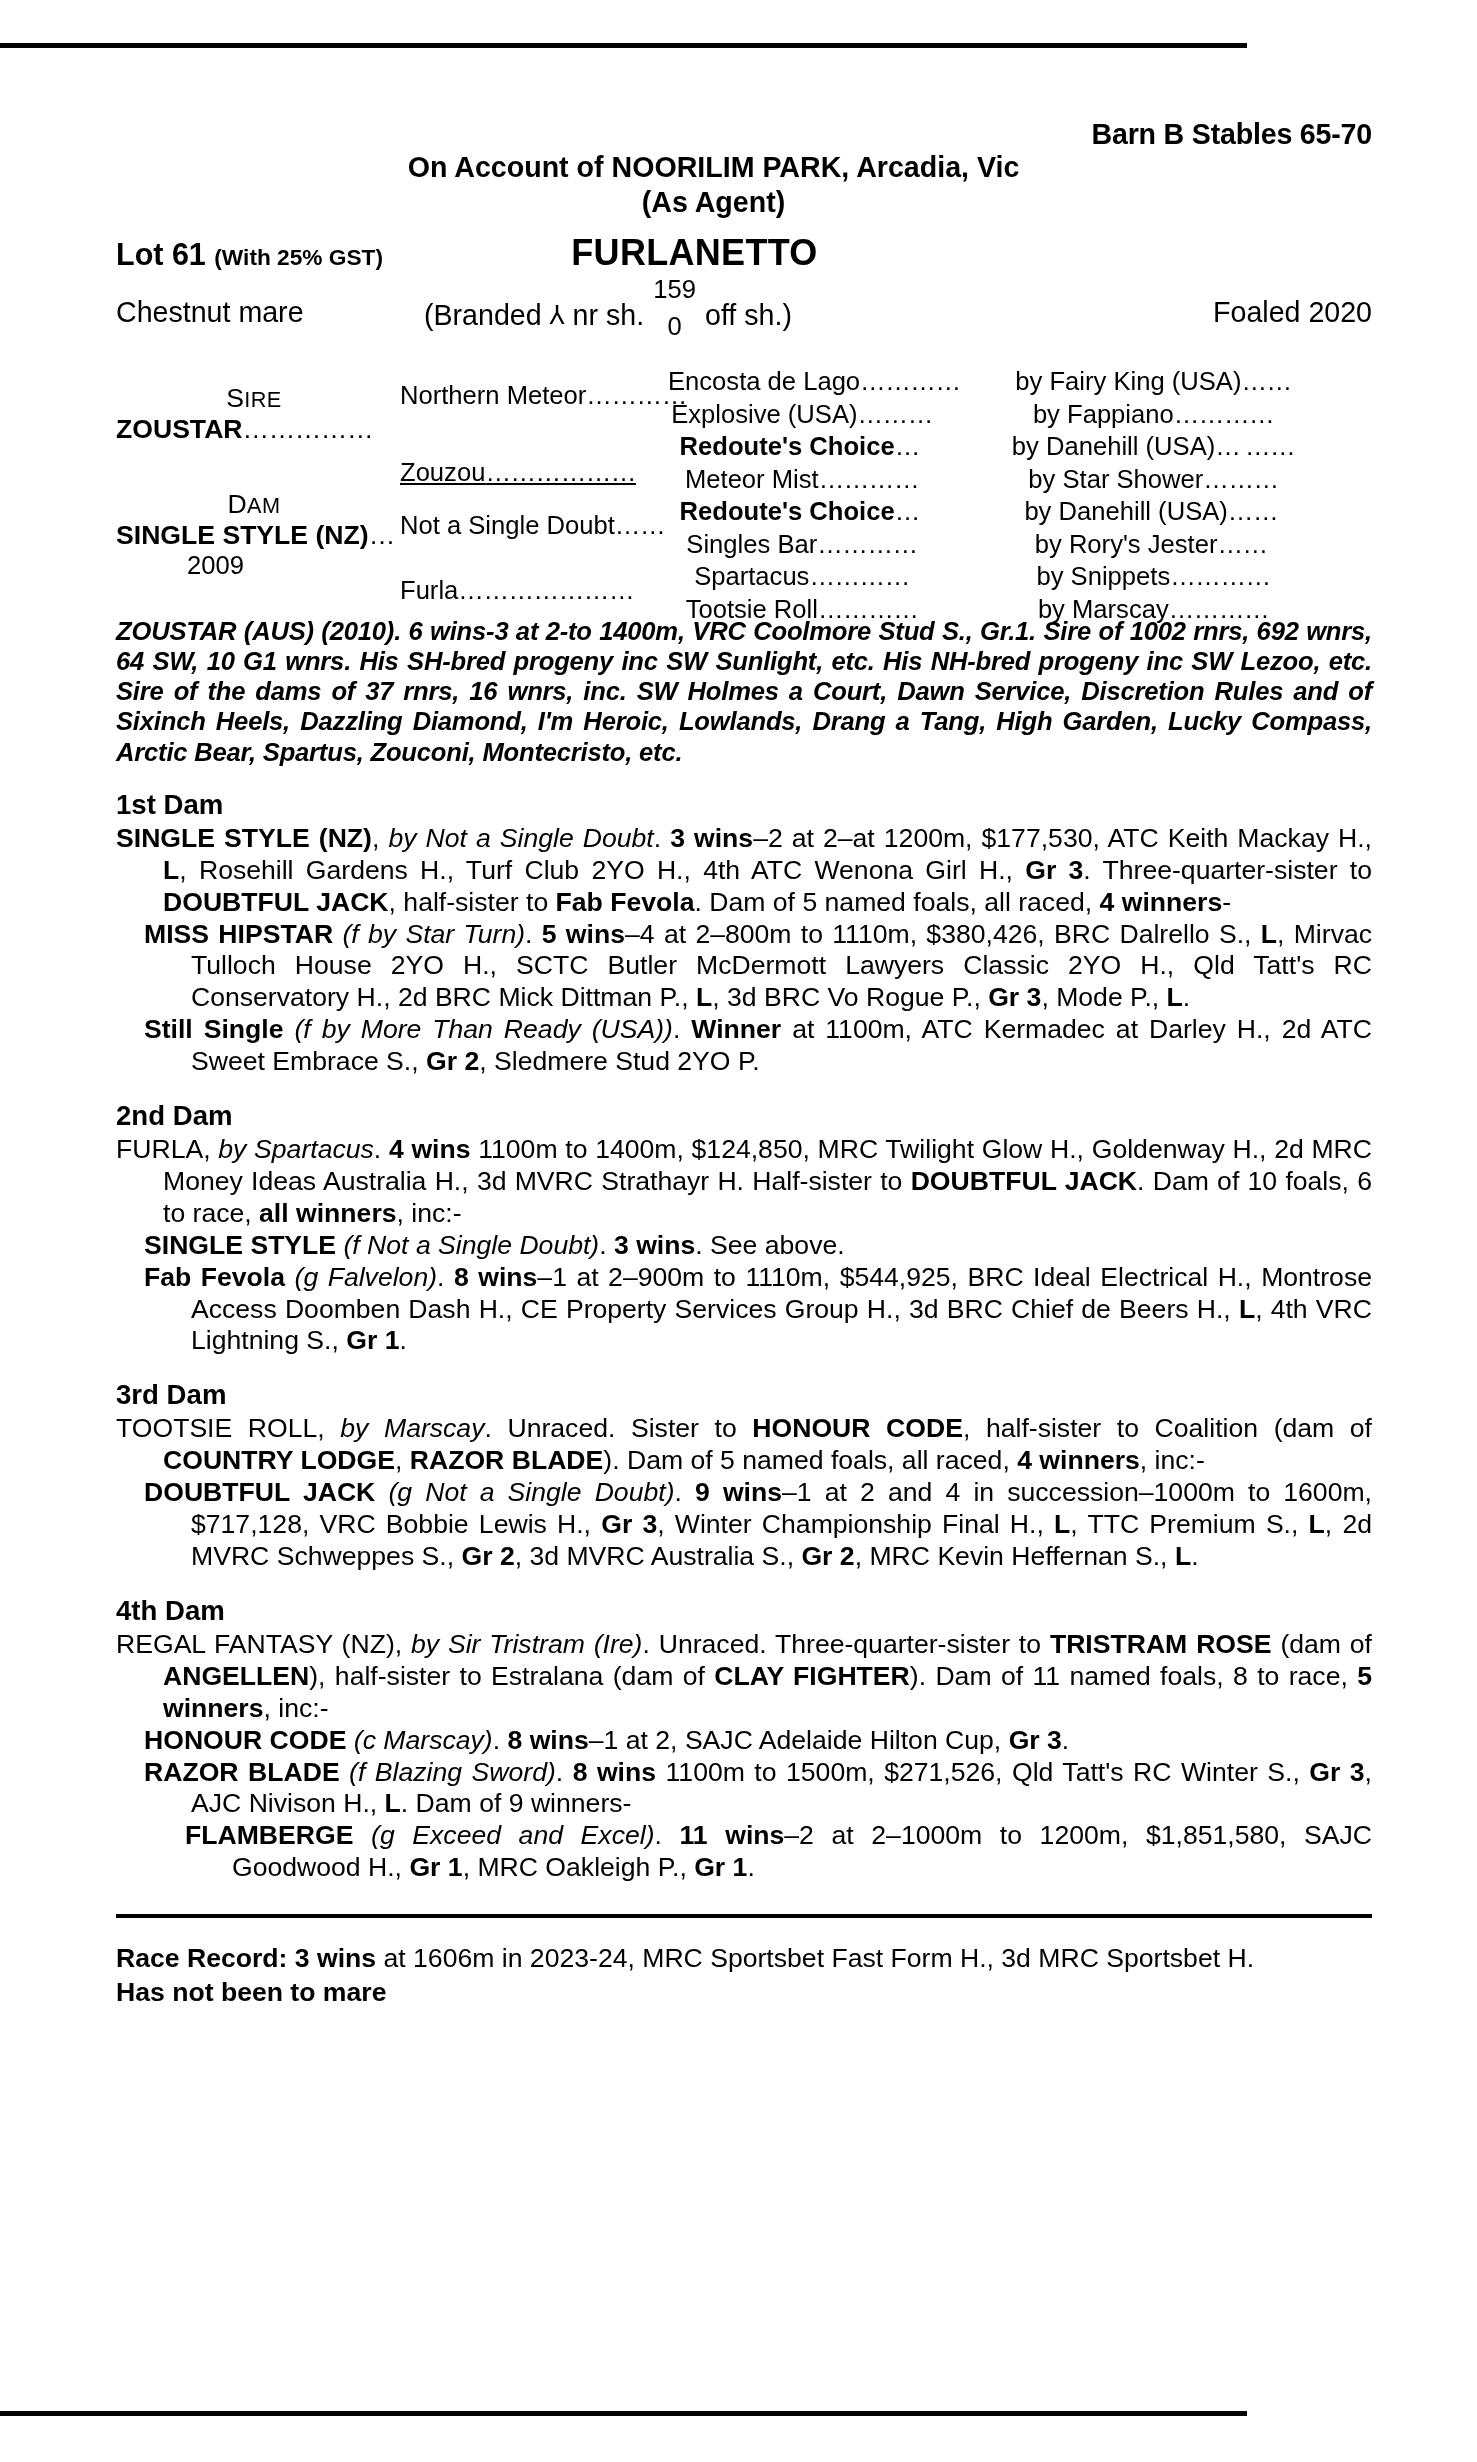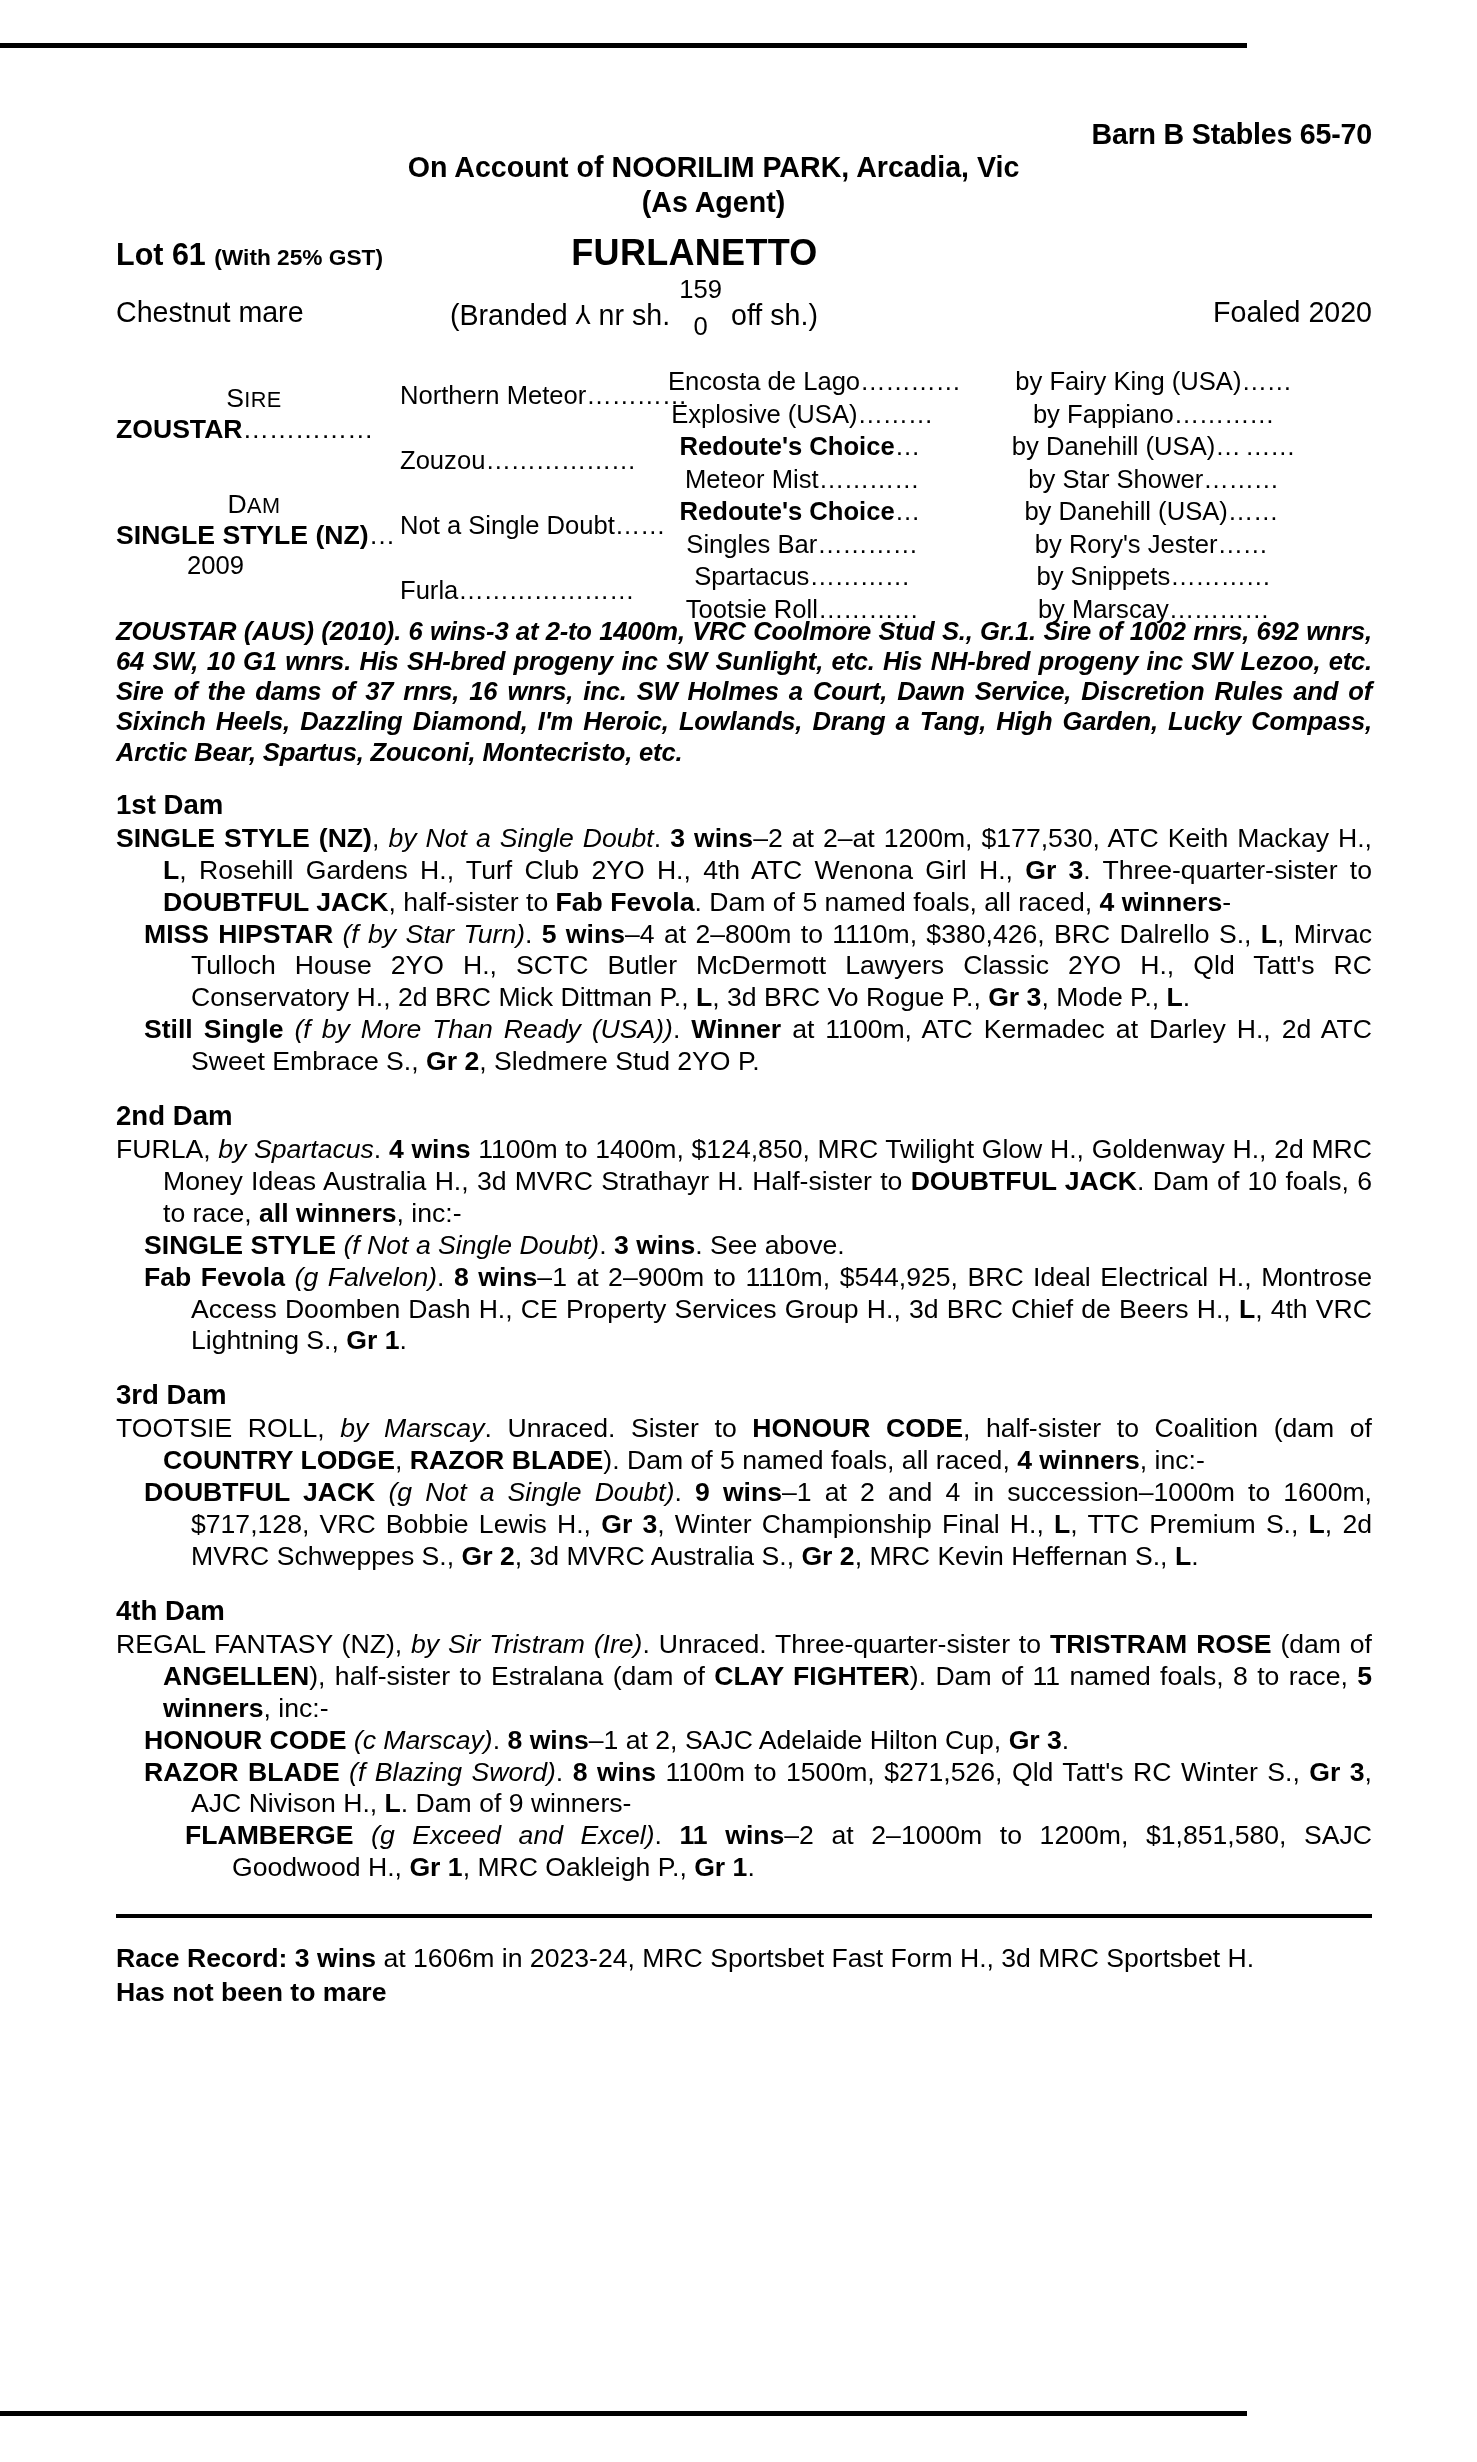--- a/index.html
+++ b/index.html
@@ -104,21 +104,21 @@
     margin-top: 5.9px;
   }
   .colour-sex {
     position: absolute;
     left: 0;
     top: 7.9px;
     font-size: 28.6px;
   }
   .branded {
     position: absolute;
-    left: 334px;
+    left: 308px;
     top: 7.9px;
     font-size: 28.6px;
     white-space: nowrap;
   }
   .brand-glyph {
     display: inline-block;
     font-size: 26.6px;
     line-height: 1;
     transform: translateY(-1px);
   }
@@ -332,21 +332,21 @@
             <span>SINGLE STYLE (NZ)</span><span class="lead">…</span>
           </div>
           <div class="dam-year">2009</div>
         </div>
       </div>
 
       <div class="ped-col2">
         <div class="gp-name" style="position:absolute;top:13.8px;left:0;">
           <span>Northern Meteor</span><span class="lead">…………</span>
         </div>
-        <div class="gp-name" style="position:absolute;top:79px;left:0;">
+        <div class="gp-name" style="position:absolute;top:91px;left:0;text-decoration:underline;">
           <span>Zouzou</span><span class="lead">………………</span>
         </div>
         <div class="gp-name" style="position:absolute;top:144px;left:0;">
           <span>Not a Single Doubt</span><span class="lead">……</span>
         </div>
         <div class="gp-name" style="position:absolute;top:209px;left:0;">
           <span>Furla</span><span class="lead">…………………</span>
         </div>
       </div>
 

